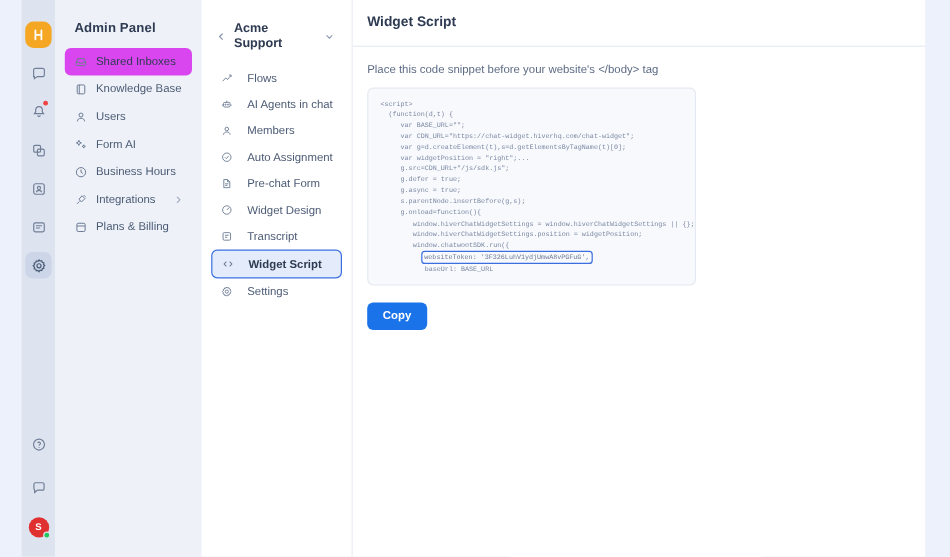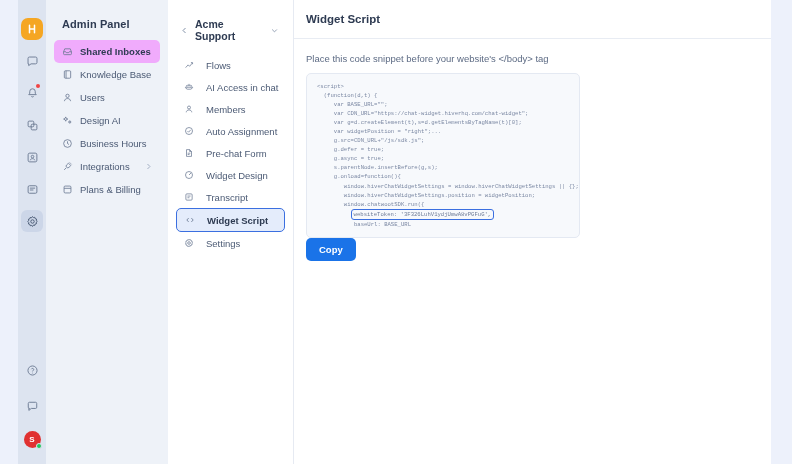--- a/index.html
+++ b/index.html
@@ -68,21 +68,21 @@
     letter-spacing: .1px;
   }
   .nav-item {
     display: flex; align-items: center; gap: 7px;
     height: 23px; padding: 0 7px;
     border-radius: 5px;
     font-size: 9.5px; color: #4b5a74;
     cursor: default;
     white-space: nowrap;
   }
-  .nav-item.selected { background: #f0abfc; color: #2e3b52; font-weight: bold; }
+  .nav-item.selected { background: #d946ef; color: #2e3b52; font-weight: normal; }
   .nav-item .ic { width: 12px; height: 12px; flex: 0 0 12px; display: flex; align-items: center; justify-content: center; color: #6b7a93; }
   .nav-item .chev { margin-left: auto; color: #9aa7bd; display:flex; }
 
   
   .sidebar2 {
     position: absolute;
     left: 168px; top: 0;
     width: 126px; height: 464px;
     background: #ffffff;
     border-right: 1px solid #e6eaf2;
@@ -151,21 +151,21 @@
     overflow: hidden;
   }
   .code-box .tok {
     display: inline-block;
     border: 1px solid #3b6fe0;
     border-radius: 3px;
     padding: 0px 2px;
     color: #6d7b97;
   }
   .copy-btn {
-    margin-top: 0;
+    margin-top: 14px;
     background: #1a73e8; color: #fff;
     font-size: 9.5px; font-weight: bold;
     padding: 6px 13px; border-radius: 5px;
     border: none; cursor: pointer;
   }
 </style>
 </head>
 <body>
 
 <div class="app">
@@ -276,21 +276,21 @@
       <span>Users</span>
     </div>
 
     <div class="nav-item">
       <span class="ic">
         <svg width="11" height="11" viewBox="0 0 16 16" fill="none" stroke="currentColor" stroke-width="1.2">
           <path d="M5.4 2.8l.9 2.2 2.2.9-2.2.9-.9 2.2-.9-2.2-2.2-.9 2.2-.9z"></path>
           <path d="M11.3 8.2l.6 1.4 1.4.6-1.4.6-.6 1.4-.6-1.4-1.4-.6 1.4-.6z"></path>
         </svg>
       </span>
-      <span>Design AI</span>
+      <span>Form AI</span>
     </div>
 
     <div class="nav-item">
       <span class="ic">
         <svg width="11" height="11" viewBox="0 0 16 16" fill="none" stroke="currentColor" stroke-width="1.2">
           <circle cx="8" cy="8" r="5.6"></circle>
           <path d="M8 4.8V8l2.2 1.5"></path>
         </svg>
       </span>
       <span>Business Hours</span>
@@ -350,21 +350,21 @@
 
     <div class="s2-item">
       <span class="ic">
         <svg width="10" height="10" viewBox="0 0 16 16" fill="none" stroke="currentColor" stroke-width="1.2">
           <rect x="3.6" y="5.3" width="8.8" height="6.2" rx="1.7"></rect>
           <circle cx="6.3" cy="8.3" r=".8"></circle>
             <circle cx="9.7" cy="8.3" r=".8"></circle>
           <path d="M8 3v2.3M2.3 8.2v1.6M13.7 8.2v1.6"></path>
         </svg>
       </span>
-      <span>AI Access in chat</span>
+      <span>AI Agents in chat</span>
     </div>
 
     <div class="s2-item">
       <span class="ic">
         <svg width="10" height="10" viewBox="0 0 16 16" fill="none" stroke="currentColor" stroke-width="1.2">
           <circle cx="8" cy="5.6" r="2.4"></circle>
           <path d="M3.6 13.3c0-2.3 2-3.8 4.4-3.8s4.4 1.5 4.4 3.8"></path>
         </svg>
       </span>
       <span>Members</span>

